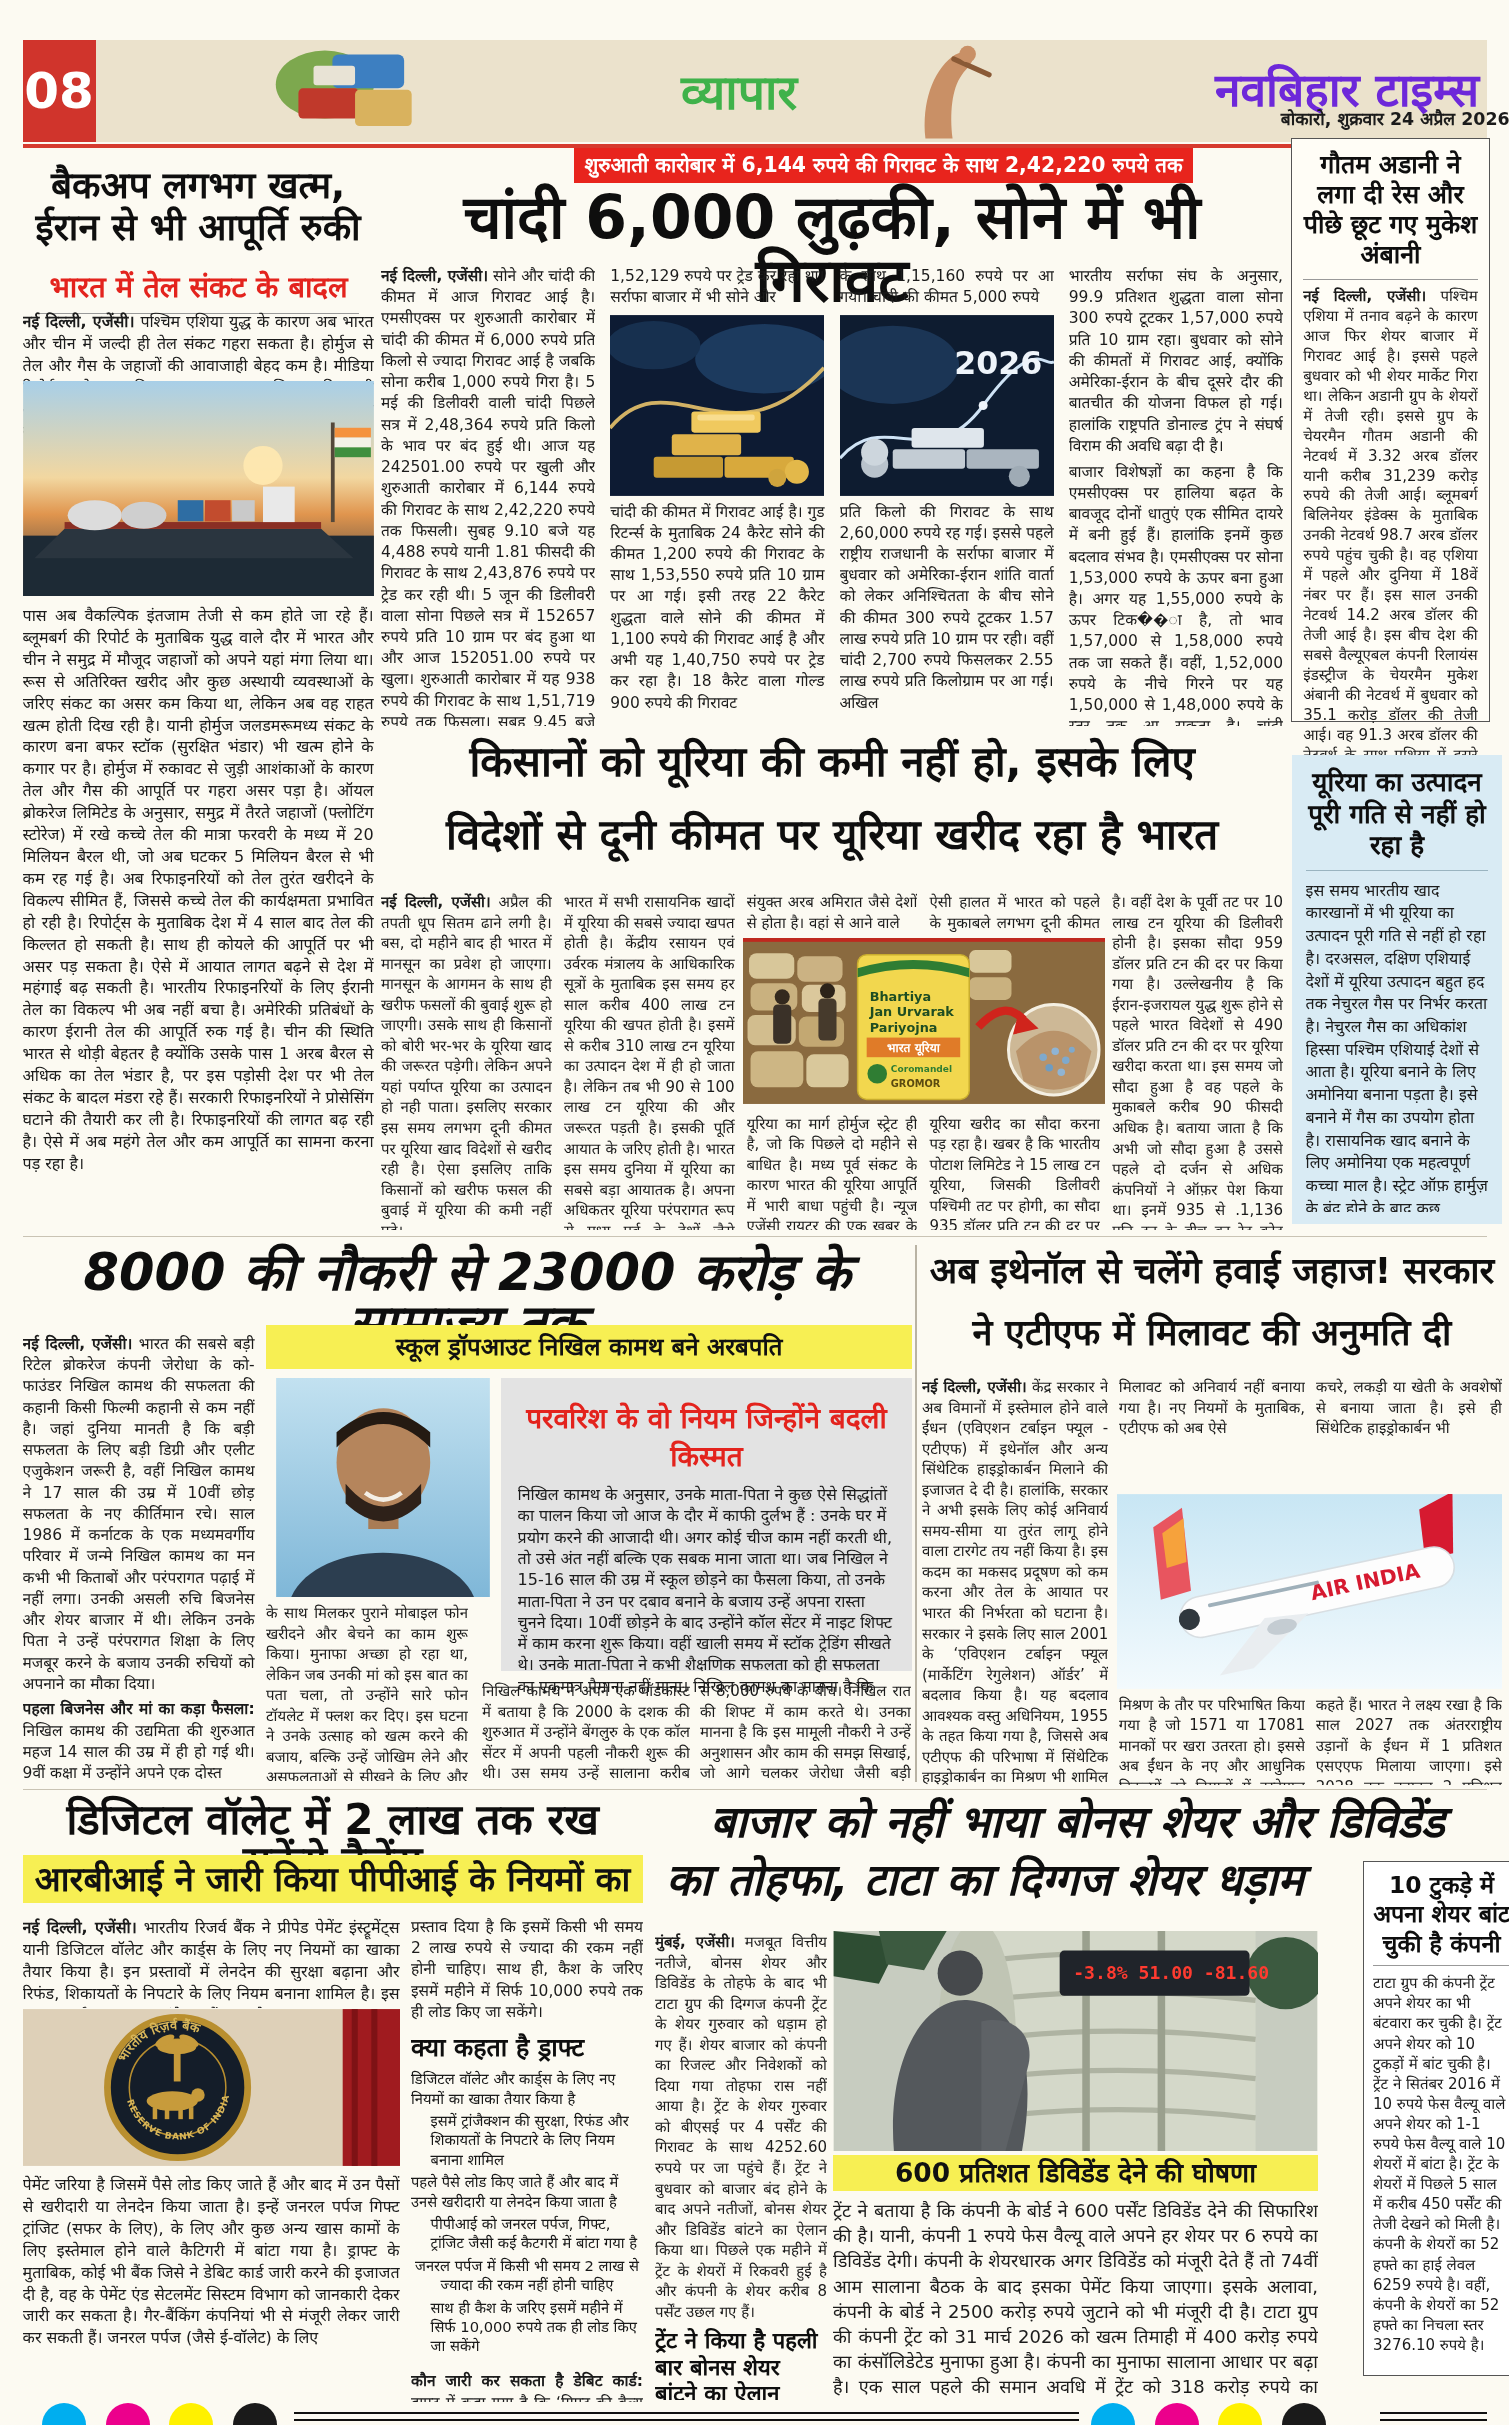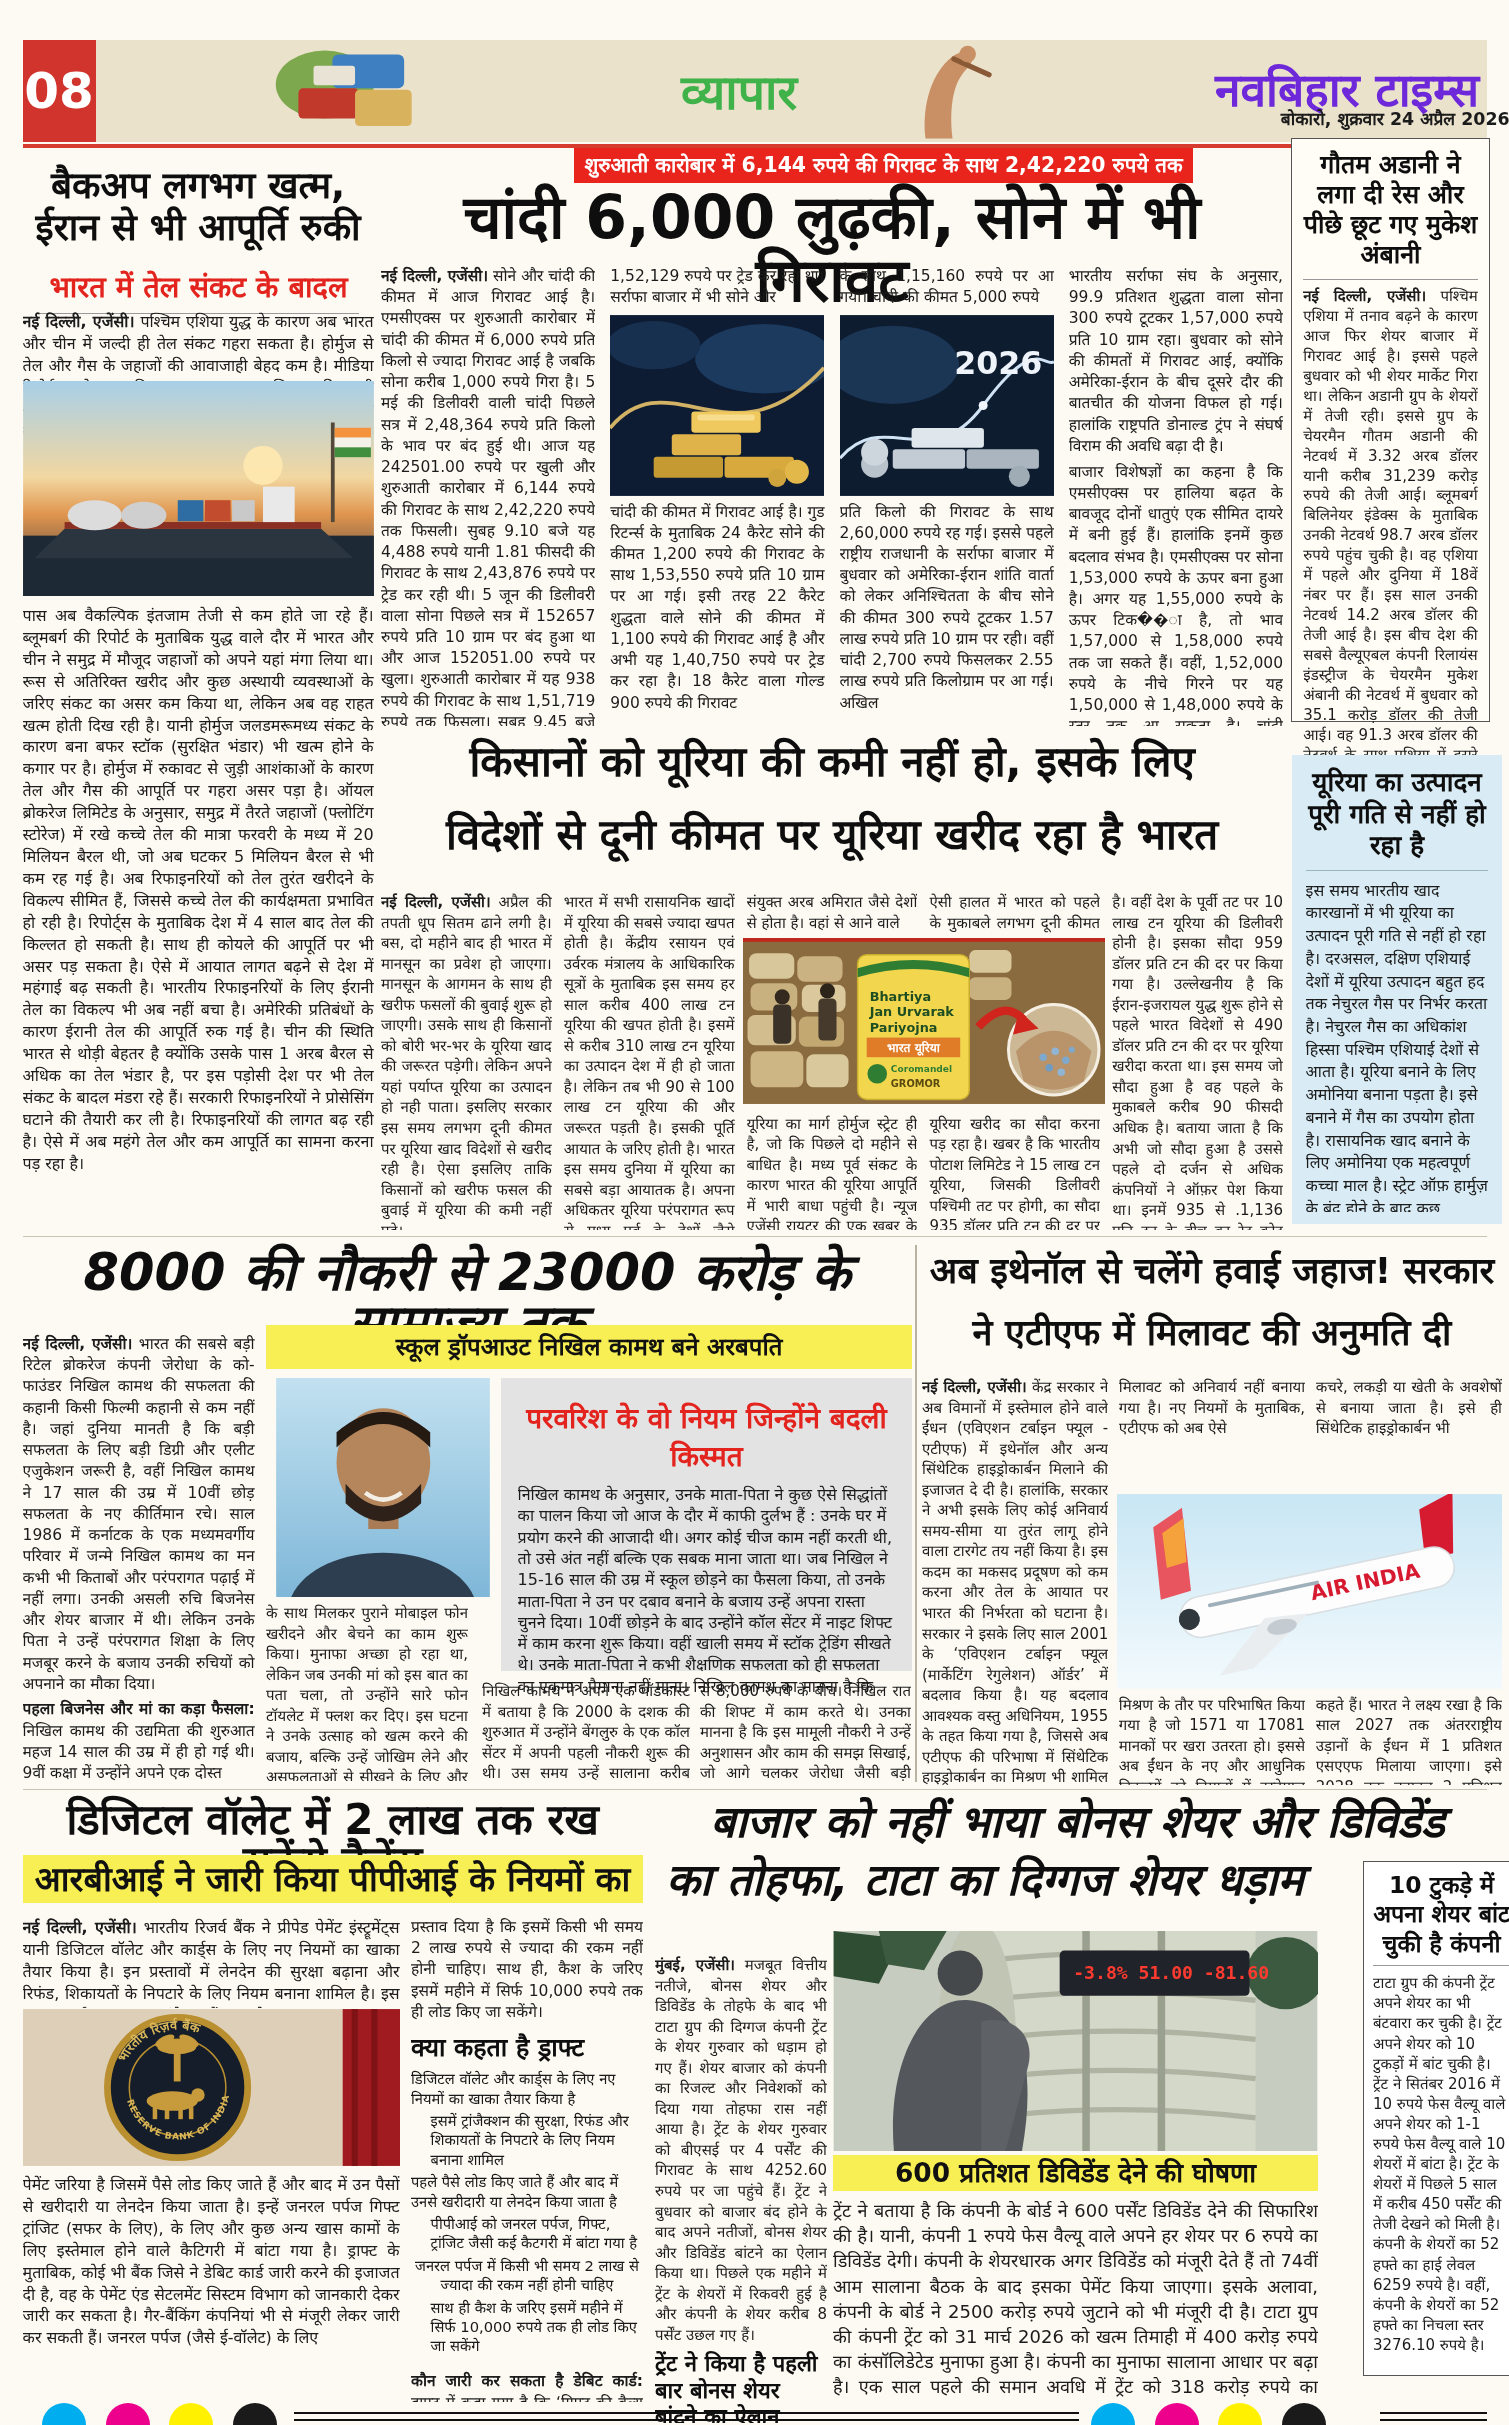--- a/index.html
+++ b/index.html
@@ -323,21 +323,21 @@
       <p style="margin:0 0 3px 0;">पहले पैसे लोड किए जाते हैं और बाद में उनसे खरीदारी या लेनदेन किया जाता है</p>
       <p style="margin:0 0 3px 0;padding-left:19.6px;">पीपीआई को जनरल पर्पज, गिफ्ट, ट्रांजिट जैसी कई कैटगरी में बांटा गया है</p>
       <p style="margin:0 0 3px 0;text-align:center;">जनरल पर्पज में किसी भी समय 2 लाख से ज्यादा की रकम नहीं होनी चाहिए</p>
       <p style="margin:0 0 4.5px 0;padding-left:19.6px;">साथ ही कैश के जरिए इसमें महीने में सिर्फ 10,000 रुपये तक ही लोड किए जा सकेंगे</p>
     </div>
     <p class="jtext" style="font-size:15.5px;"><b>कौन जारी कर सकता है डेबिट कार्ड:</b> <span>ड्राफ्ट में कहा गया है कि ‘गिफ्ट की वैल्यू 10,000 रुपये से ज्यादा नहीं होनी चाहिए और एमटीएस (मेट्रो या बस कार्ड) के लिए यह सीमा 3,000 रुपये होगी। आरबीआई का कहना है कि उसका मकसद बढ़ी हुई सुरक्षा के साथ पीपीआई के लेनदेन और विकास के लिए निरंतर प्रयासों के तहत मौजूदा दिशानिर्देशों की व्यापक समीक्षा करना है।</span></p>
   </div>
 
   <div class="abs hl center" style="left:653px;top:1800px;width:849px;font-size:44px;font-style:italic;line-height:1.0;">बाजार को नहीं भाया बोनस शेयर और डिविडेंड</div>
   <div class="abs hl center" style="left:653px;top:1858px;width:664px;font-size:44px;font-style:italic;line-height:1.0;">का तोहफा, टाटा का दिग्गज शेयर धड़ाम</div>
-  <div class="abs" style="left:655px;top:1932px;width:172px;height:468px;overflow:hidden;margin-top:23px;">
+  <div class="abs" style="left:655px;top:1932px;width:172px;height:468px;overflow:hidden;">
     <p class="jtext" style="font-size:15px;margin:0 0 6px 0;"><b class="dl">मुंबई, एजेंसी।</b> <span>मजबूत वित्तीय नतीजे, बोनस शेयर और डिविडेंड के तोहफे के बाद भी टाटा ग्रुप की दिग्गज कंपनी ट्रेंट के शेयर गुरुवार को धड़ाम हो गए हैं। शेयर बाजार को कंपनी का रिजल्ट और निवेशकों को दिया गया तोहफा रास नहीं आया है। ट्रेंट के शेयर गुरुवार को बीएसई पर 4 पर्सेंट की गिरावट के साथ 4252.60 रुपये पर जा पहुंचे हैं। ट्रेंट ने बुधवार को बाजार बंद होने के बाद अपने नतीजों, बोनस शेयर और डिविडेंड बांटने का ऐलान किया था। पिछले एक महीने में ट्रेंट के शेयरों में रिकवरी हुई है और कंपनी के शेयर करीब 8 पर्सेंट उछल गए हैं।</span></p>
     <div class="hl rule-b" style="font-size:22px;line-height:1.2;padding-bottom:6px;margin:4.5px 0 7.5px 0;">ट्रेंट ने किया है पहली बार बोनस शेयर बांटने का ऐलान</div>
 
   </div>
   <svg class="abs imgbox" style="left:833px;top:1931px;" width="485" height="220" viewBox="0 0 642 292">
     <rect width="642" height="292" fill="#c7ccc0"></rect>
     <rect x="190" y="0" width="370" height="292" fill="#d4d8c9"></rect>
     <path d="M200 40 Q375 18 560 40" stroke="#aeb3a2" stroke-width="7" fill="none"></path>
     <path d="M200 92 Q375 70 560 92" stroke="#aeb3a2" stroke-width="7" fill="none"></path>
     <path d="M200 144 Q375 122 560 144" stroke="#aeb3a2" stroke-width="7" fill="none"></path>

